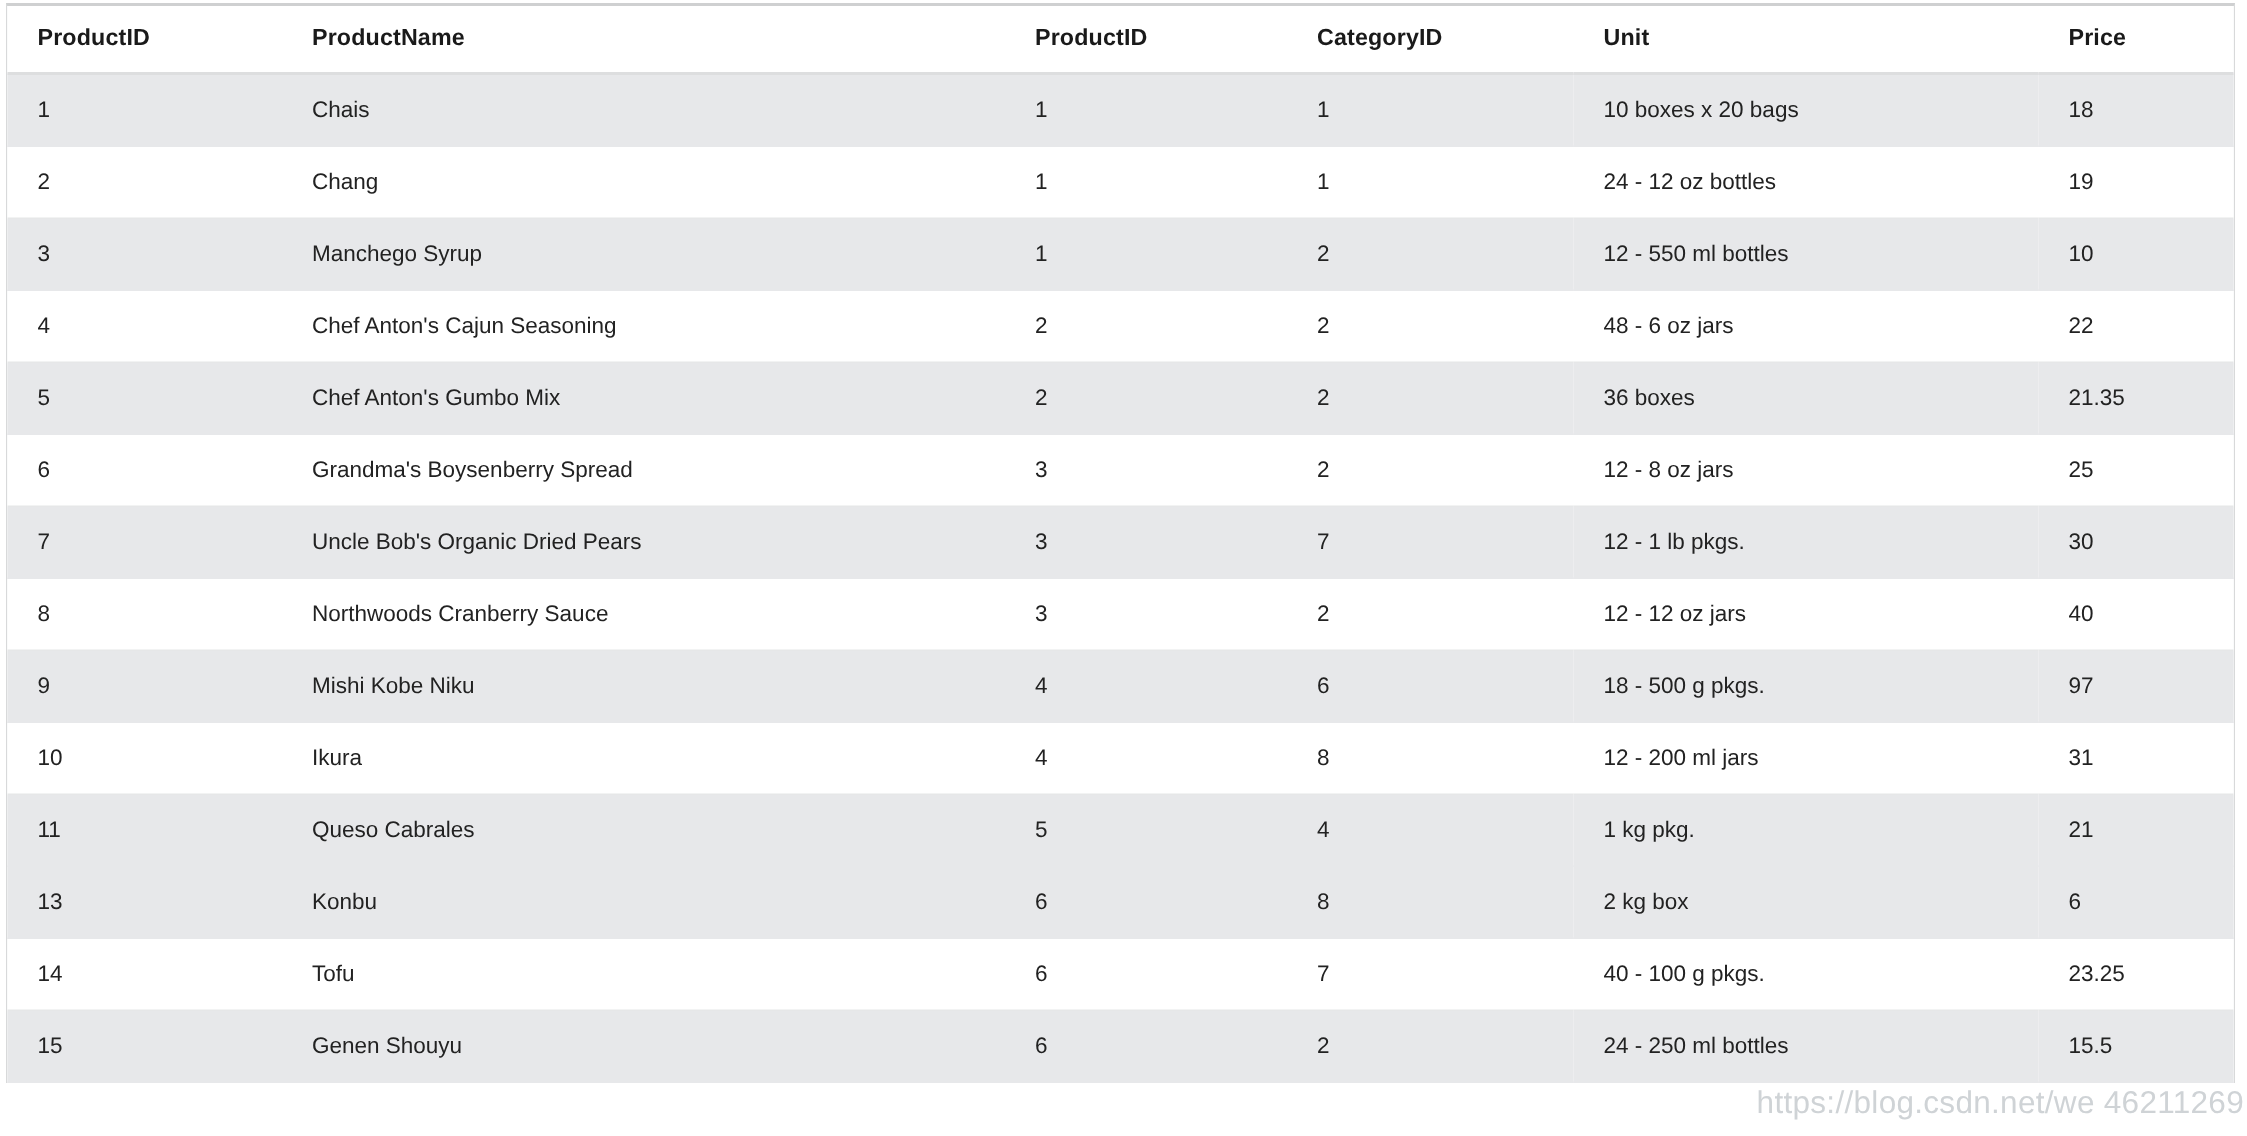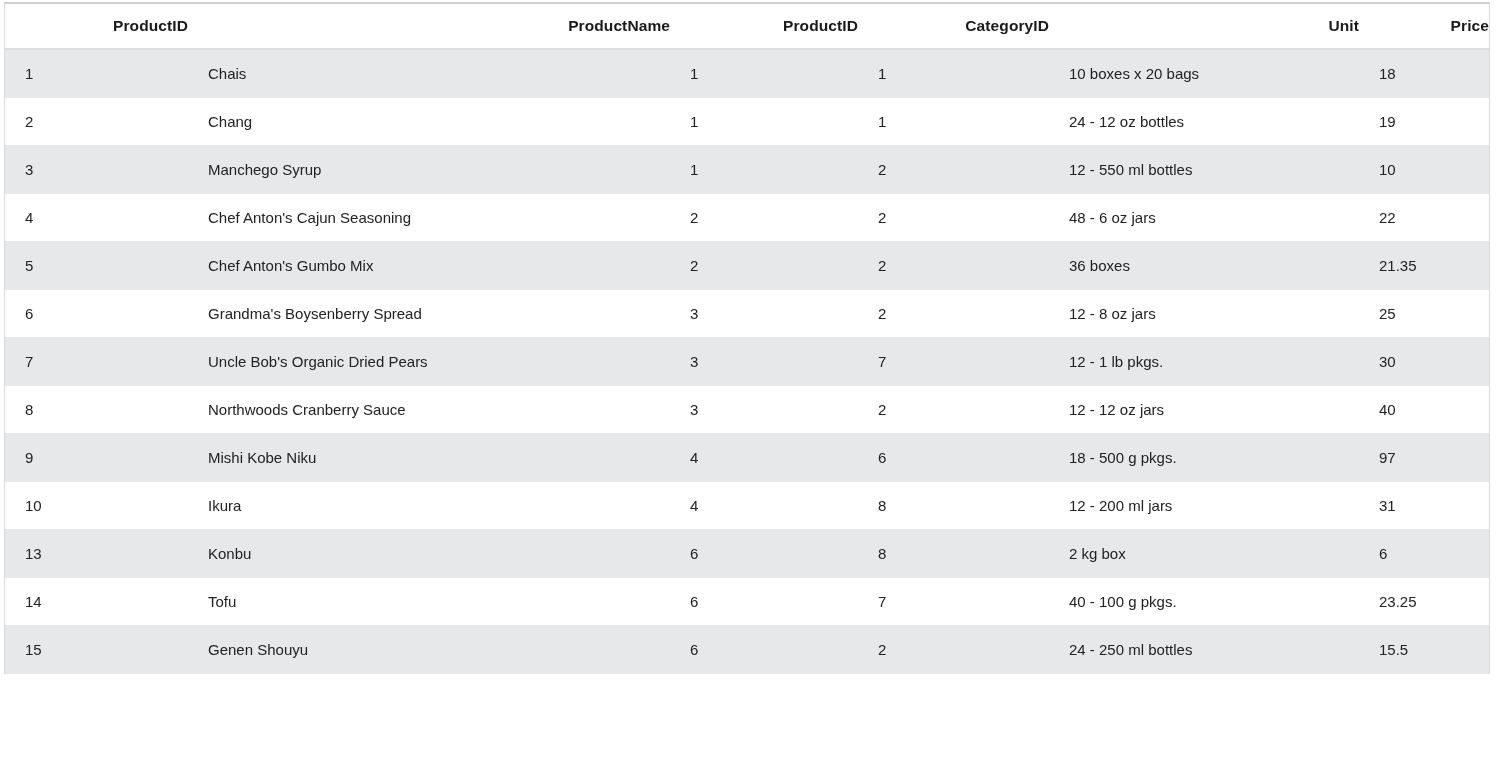--- a/index.html
+++ b/index.html
@@ -44,21 +44,21 @@
   }
 
   table.products col.c-productid   { width: 183px; }
   table.products col.c-productname { width: 482px; }
   table.products col.c-supplierid  { width: 188px; }
   table.products col.c-categoryid  { width: 191px; }
   table.products col.c-unit        { width: 310px; }
   table.products col.c-price       { width: 130px; }
 
   table.products thead th {
-    text-align: right;
+    text-align: left;
     font-weight: bold;
     font-size: 15.5px;
     color: #1a1a1a;
     padding: 13px 0 13px 20px;
     border-bottom: 2px solid #dddedf;
     background: #ffffff;
     white-space: nowrap;
     letter-spacing: 0.1px;
   }
 
@@ -189,20 +189,28 @@
           </tr>
           <tr class="even">
             <td>10</td>
             <td>Ikura</td>
             <td>4</td>
             <td>8</td>
             <td>12 - 200 ml jars</td>
             <td>31</td>
           </tr>
           <tr class="odd">
+            <td>11</td>
+            <td>Queso Cabrales</td>
+            <td>5</td>
+            <td>4</td>
+            <td>1 kg pkg.</td>
+            <td>21</td>
+          </tr>
+          <tr class="odd">
             <td>13</td>
             <td>Konbu</td>
             <td>6</td>
             <td>8</td>
             <td>2 kg box</td>
             <td>6</td>
           </tr>
           <tr class="even">
             <td>14</td>
             <td>Tofu</td>
@@ -216,14 +224,15 @@
             <td>Genen Shouyu</td>
             <td>6</td>
             <td>2</td>
             <td>24 - 250 ml bottles</td>
             <td>15.5</td>
           </tr>
         </tbody>
     </table>
   </div>
 
+  <div class="watermark">https://blog.csdn.net/we  46211269</div>
 
 </div>
 
 </body></html>

